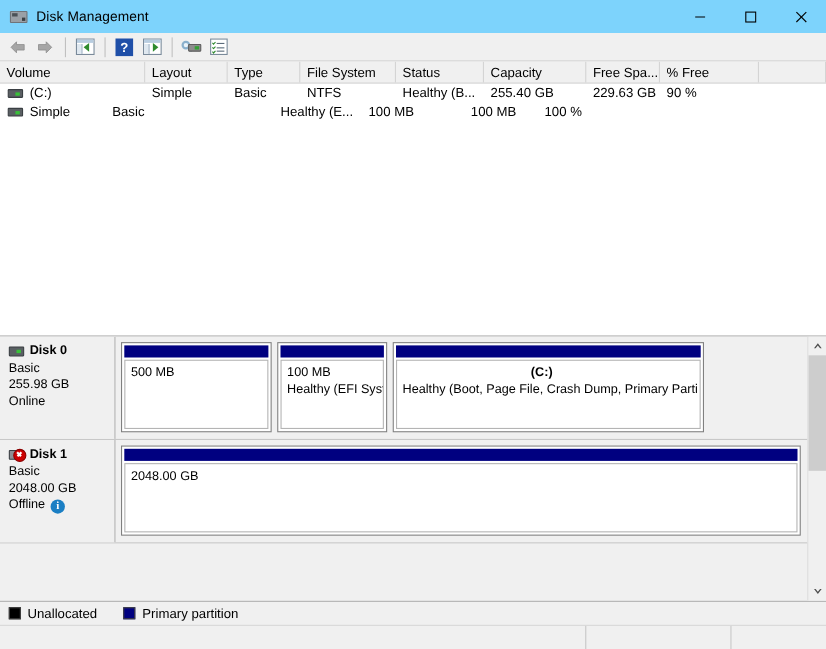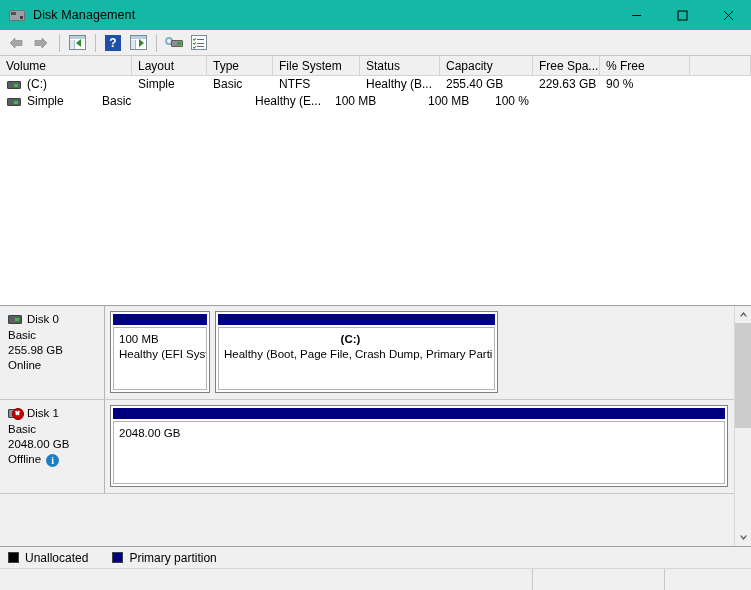--- a/index.html
+++ b/index.html
@@ -16,21 +16,21 @@
     position: relative;
     width: 751px; height: 590px;
     background: #f0f0f0;
     display: flex;
     flex-direction: column;
   }
 
   
   .titlebar {
     height: 30px;
-    background: #14b8a6;
+    background: #7dd3fc;
     display: flex;
     align-items: center;
     flex: 0 0 30px;
     position: relative;
   }
   .title-icon {
     width: 16px; height: 16px;
     margin-left: 9px; margin-right: 8px;
     position: relative;
     flex: 0 0 16px;
@@ -273,21 +273,21 @@
     background: #f0f0f0;
     border-right: 1px solid #b4b4b4;
     padding: 6px 6px 0 8px;
     font-size: 11.5px;
     line-height: 15px;
     color: #000;
   }
   .disk-title {
     display: flex;
     align-items: center;
-    font-weight: normal;
+    font-weight: bold;
     font-size: 11.5px;
     margin-bottom: 1px;
   }
   .disk-glyph {
     width: 14px; height: 9px;
     background: #5a5f63;
     border: 1px solid #3a3f43;
     border-radius: 1px;
     position: relative;
     margin-right: 5px;
@@ -574,20 +574,28 @@
             <span class="disk-glyph"></span>
             <span>Disk 0</span>
           </div>
           <div>Basic</div>
           <div>255.98 GB</div>
           <div class="status-line">
             <span>Online</span>
           </div>
         </div>
         <div class="disk-parts">
+          <div class="part" style="width:137px">
+            <div class="band"></div>
+            <div class="pbody">
+              <div class="pname"></div>
+              <div>500 MB</div>
+              <div></div>
+            </div>
+          </div>
           <div class="part" style="width:100px">
             <div class="band"></div>
             <div class="pbody">
               <div>100 MB</div>
               <div>Healthy (EFI Syst…</div>
             </div>
           </div>
           <div class="part" style="width:283px">
             <div class="band"></div>
             <div class="pbody">

